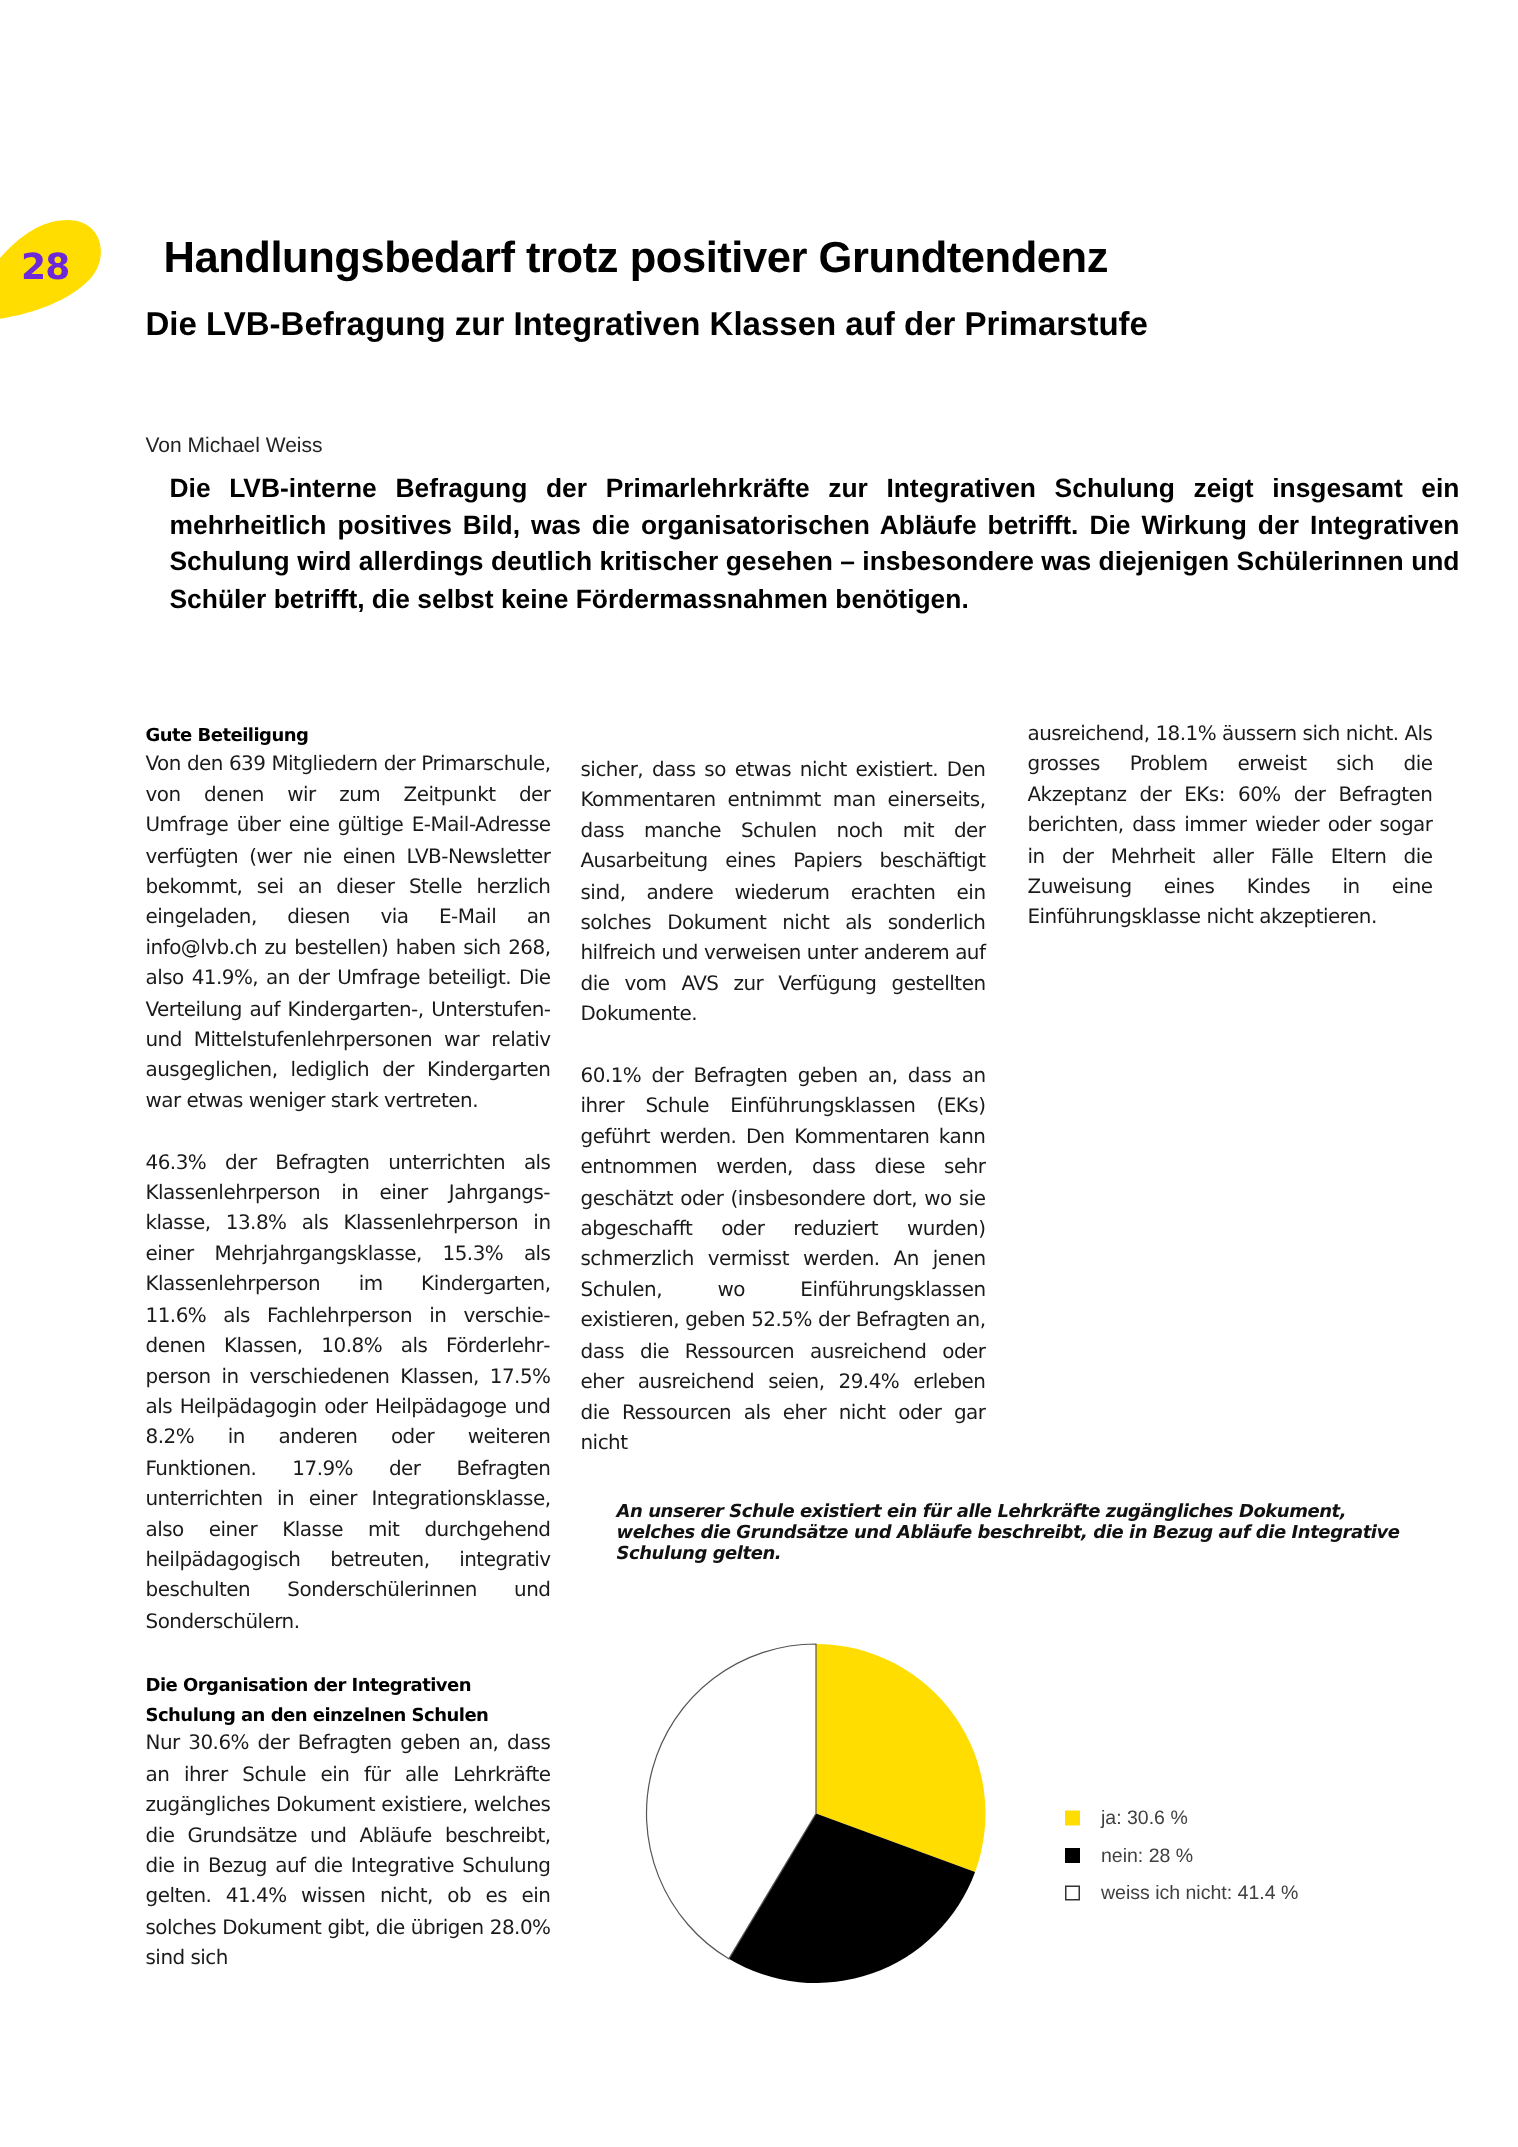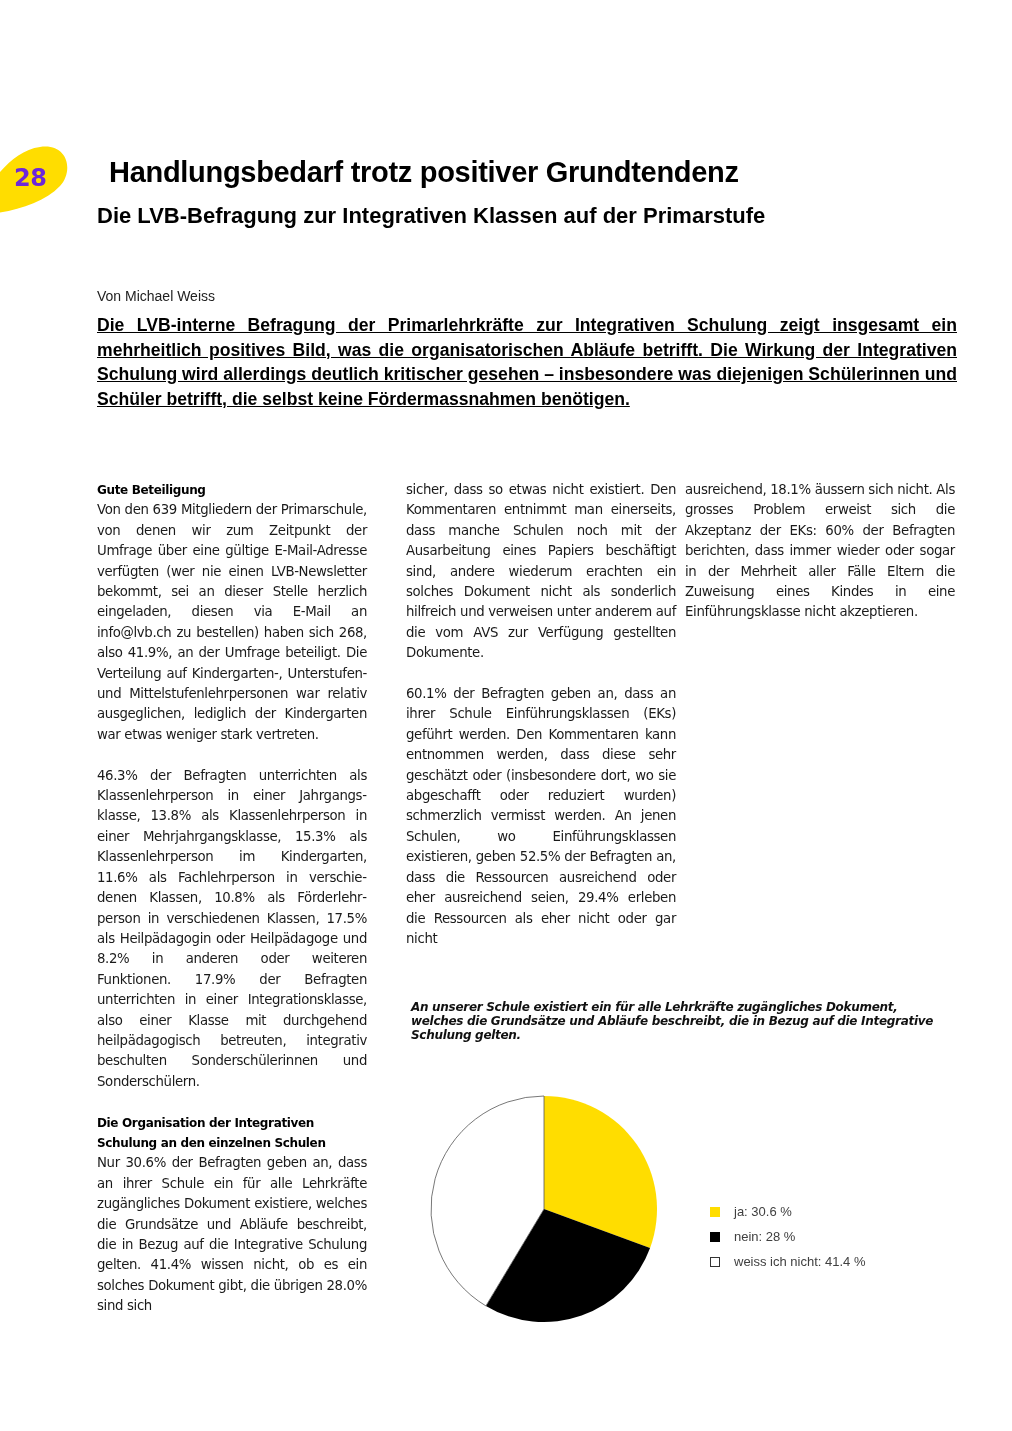--- a/index.html
+++ b/index.html
@@ -7,28 +7,28 @@
   body { position: relative; font-family: "Liberation Sans", "DejaVu Sans", sans-serif; color: #111; overflow: hidden; }
 
   .page-badge { position: absolute; left: -30px; top: 141px; width: 100px; height: 74px; }
   .page-badge svg { width: 100%; height: 100%; display: block; }
   .page-number { position: absolute; left: 14px; top: 164px; font-family: "DejaVu Sans", sans-serif; font-weight: bold; font-size: 24px; color: #6d28d9; letter-spacing: -0.5px; }
 
   .title { position: absolute; left: 97px; top: 156px; font-family: "Liberation Sans", sans-serif; font-weight: bold; font-size: 29px; color: #000; letter-spacing: -0.3px; white-space: nowrap; margin-left: 12px; }
   .subtitle { position: absolute; left: 97px; top: 203px; font-family: "Liberation Sans", sans-serif; font-weight: bold; font-size: 22px; color: #000; white-space: nowrap; }
   .byline { position: absolute; left: 97px; top: 256px; font-size: 14px; color: #222; margin-top: 32px; }
 
-  .lead { position: absolute; left: 97px; top: 313px; width: 860px; font-family: "Liberation Sans", sans-serif; font-weight: bold; font-size: 17.6px; line-height: 24.5px; text-align: justify; color: #000; hyphens: manual; text-decoration: underline; }
+  .lead { position: absolute; left: 113px; top: 313px; width: 860px; font-family: "Liberation Sans", sans-serif; font-weight: bold; font-size: 17.6px; line-height: 24.5px; text-align: justify; color: #000; hyphens: manual; }
 
   .col { position: absolute; top: 480px; width: 270px; font-family: "DejaVu Sans", sans-serif; font-size: 13.3px; line-height: 20.4px; color: #1a1a1a; text-align: justify; hyphens: manual; letter-spacing: -0.35px; }
   .col p { margin-bottom: 20.4px; }
   .col p:last-child { margin-bottom: 0; }
   .col h3 { font-size: 12px; font-weight: bold; line-height: 20.4px; color: #000; text-align: left; }
   .col1 { left: 97px; }
-  .col2 { left: 406px; }
+  .col2 { left: 387px; margin-top: 24px; }
   .col3 { left: 685px; }
 
   .chart-caption { position: absolute; left: 411px; top: 1000px; width: 540px; font-family: "DejaVu Sans", sans-serif; font-style: italic; font-weight: bold; font-size: 12px; line-height: 14px; color: #111; letter-spacing: -0.3px; }
   .chart-svg { position: absolute; left: 420px; top: 1085px; width: 250px; height: 250px; }
   .legend { position: absolute; left: 710px; top: 1199px; font-family: Liberation Sans, sans-serif; font-size: 13px; color: #404040; }
   .legend-item { display: flex; align-items: center; height: 25px; }
   .legend-swatch { width: 10px; height: 10px; margin-right: 14px; border: 1px solid transparent; }
 </style>
 </head>
 <body>

